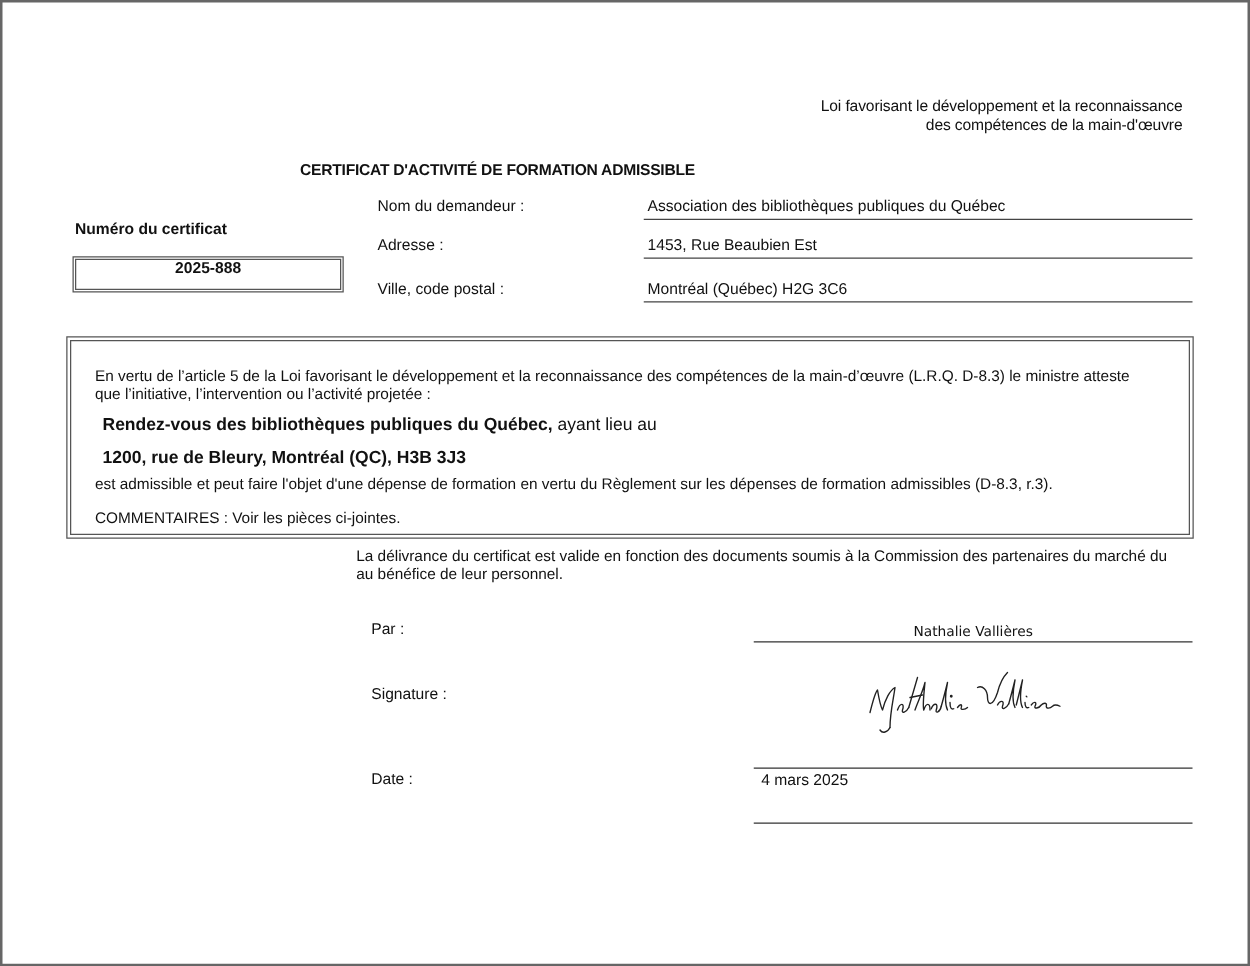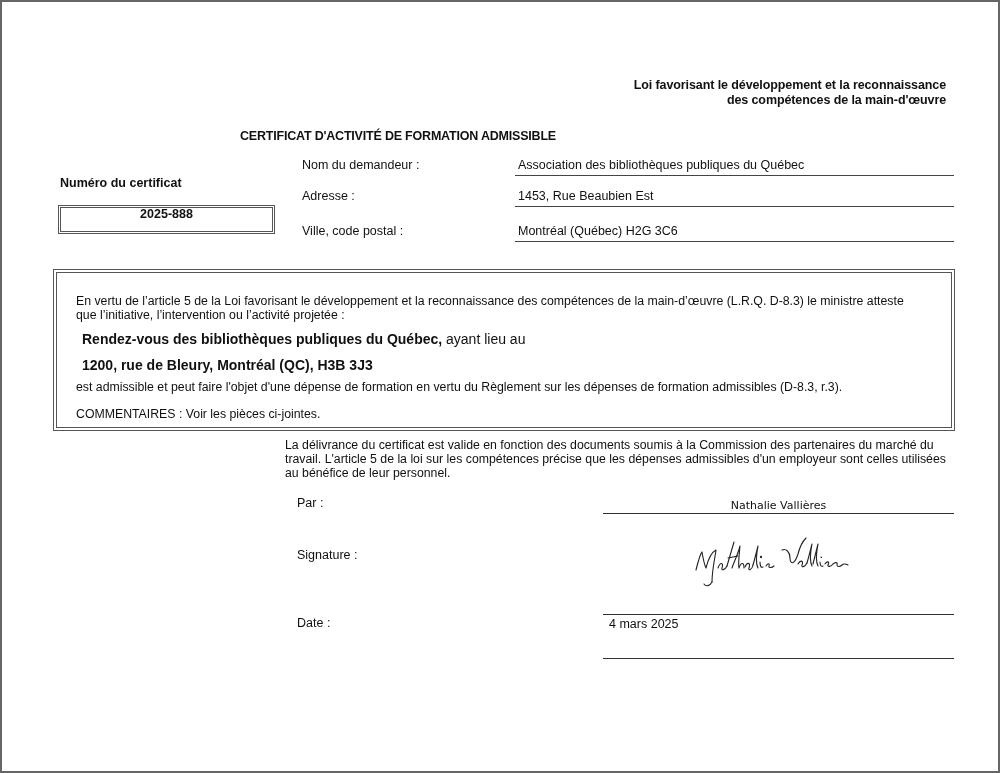--- a/index.html
+++ b/index.html
@@ -21,21 +21,21 @@
       width: 1000px; height: 773px;
       box-sizing: border-box;
       border: 2px solid #666;
       background: #fff;
     }
     .abs { position: absolute; }
 
     .law-title {
       right: 54px; top: 78px;
       text-align: right;
-      font-weight: bold;
+      font-weight: normal;
       font-size: 12.5px;
       line-height: 15px;
       letter-spacing: -0.1px;
     }
     .cert-title {
       left: 0; width: 796px; top: 129px;
       text-align: center;
       font-weight: bold;
       font-size: 12.5px;
       letter-spacing: -0.2px;
@@ -160,21 +160,20 @@
 </div>
 
 <div class="abs activity-line" style="top:357px;">1200, rue de Bleury, Montréal (QC), H3B 3J3</div>
 
 <div class="abs para" style="top:381px;">est admissible et peut faire l'objet d'une dépense de formation en vertu du Règlement sur les dépenses de formation admissibles (D-8.3, r.3).</div>
 
 <div class="abs para" style="top:408px;">COMMENTAIRES : Voir les pièces ci-jointes.</div>
 
 <div class="abs validity-text">
   <div>La délivrance du certificat est valide en fonction des documents soumis à la Commission des partenaires du marché du</div>
-  <div>travail. L'article 5 de la loi sur les compétences précise que les dépenses admissibles d'un employeur sont celles utilisées</div>
   <div>au bénéfice de leur personnel.</div>
 </div>
 
 <div class="abs sig-label" style="top:496px;">Par :</div>
 <div class="abs signer-name">Nathalie Vallières</div>
 <div class="abs sig-line" style="top:513px;"></div>
 
 <div class="abs sig-label" style="top:516px;margin-top:32px;">Signature :</div>
 <svg class="abs signature-img" viewBox="0 0 180 60">
   <g fill="none" stroke="#222" stroke-width="1.1" stroke-linecap="round" stroke-linejoin="round">

